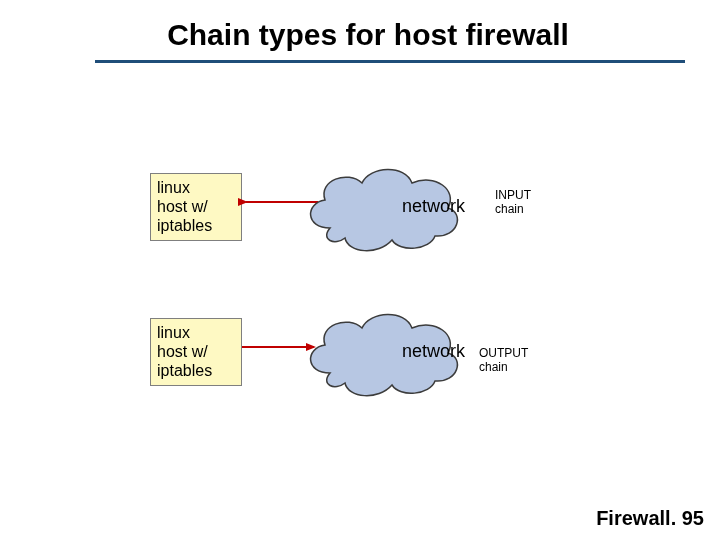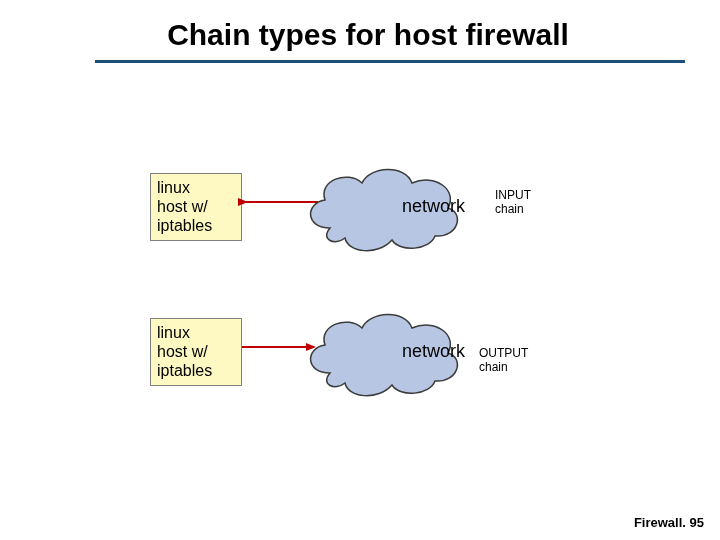--- a/index.html
+++ b/index.html
@@ -57,21 +57,21 @@
   }
   .chain-label {
     position: absolute;
     font-size: 12px;
     font-family: Verdana, Geneva, sans-serif;
   }
   .footer {
     position: absolute;
     bottom: 10px;
     right: 16px;
-    font-size: 13px;
+    font-size: 20px;
     font-family: Verdana, Geneva, sans-serif;
     font-weight: bold;
   }
   svg { position: absolute; overflow: visible; }
 </style>
 </head>
 <body>
 
 <div class="title-area">
   <h1 class="title">Chain types for host firewall</h1>

